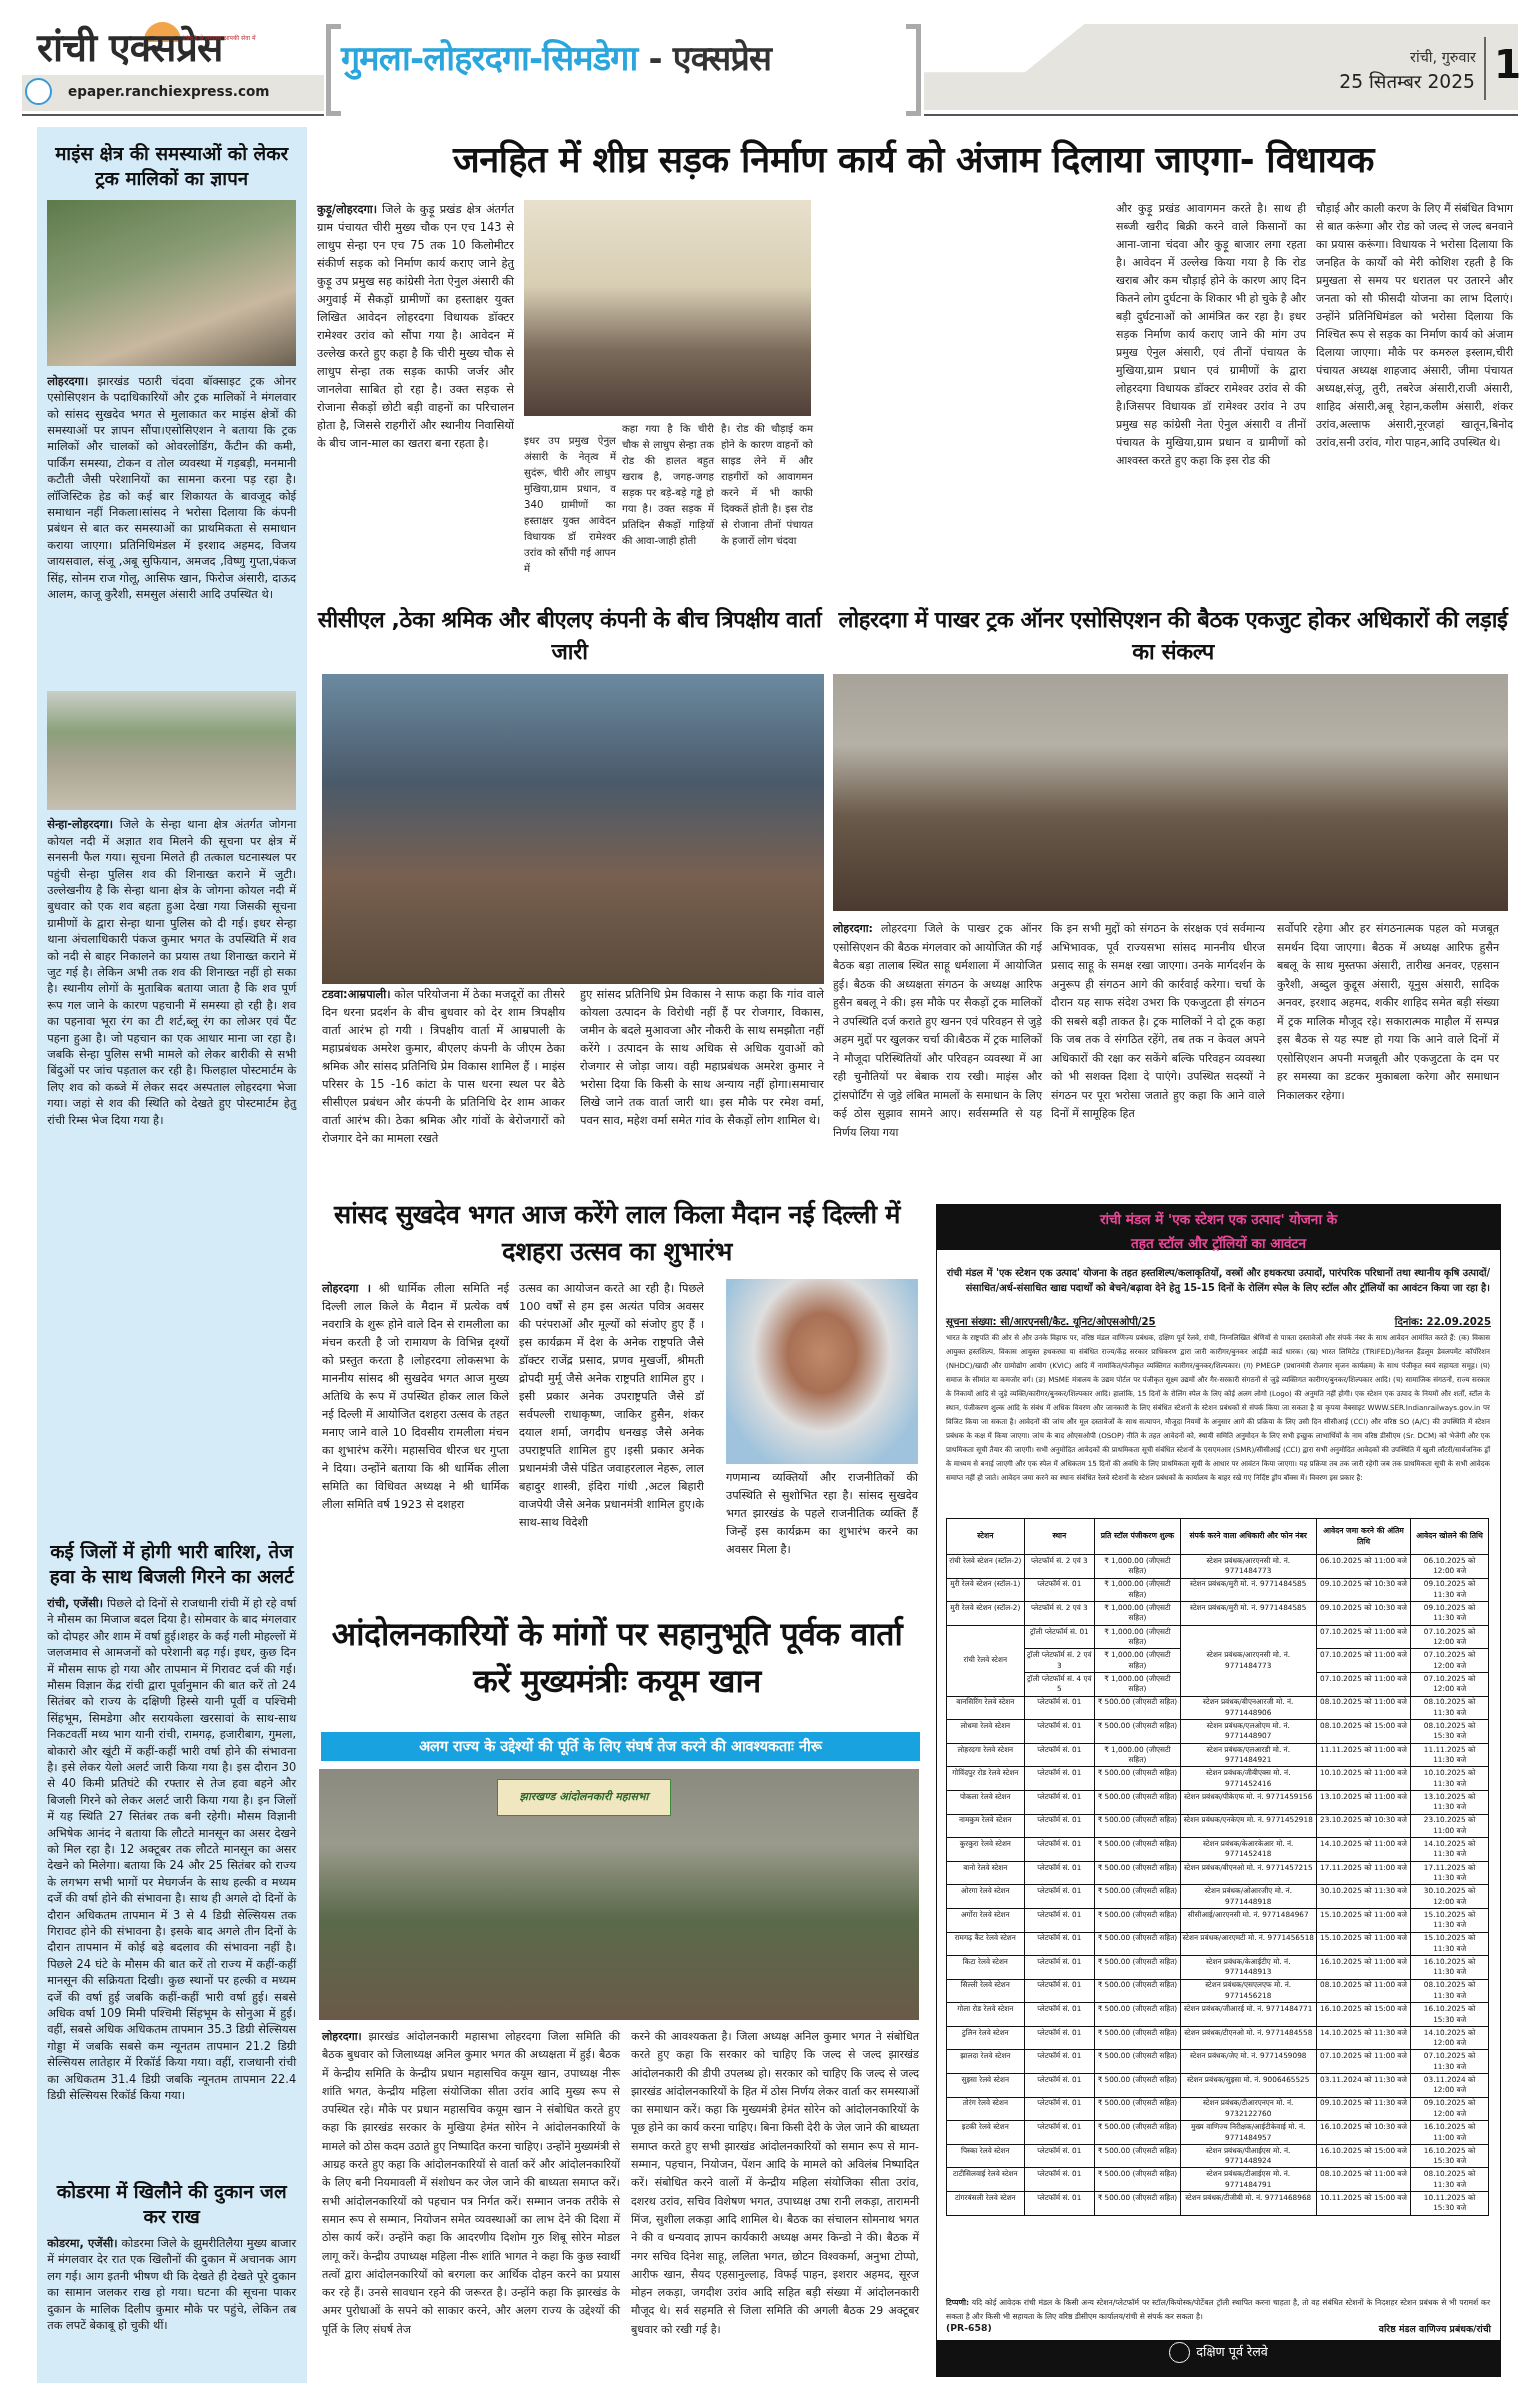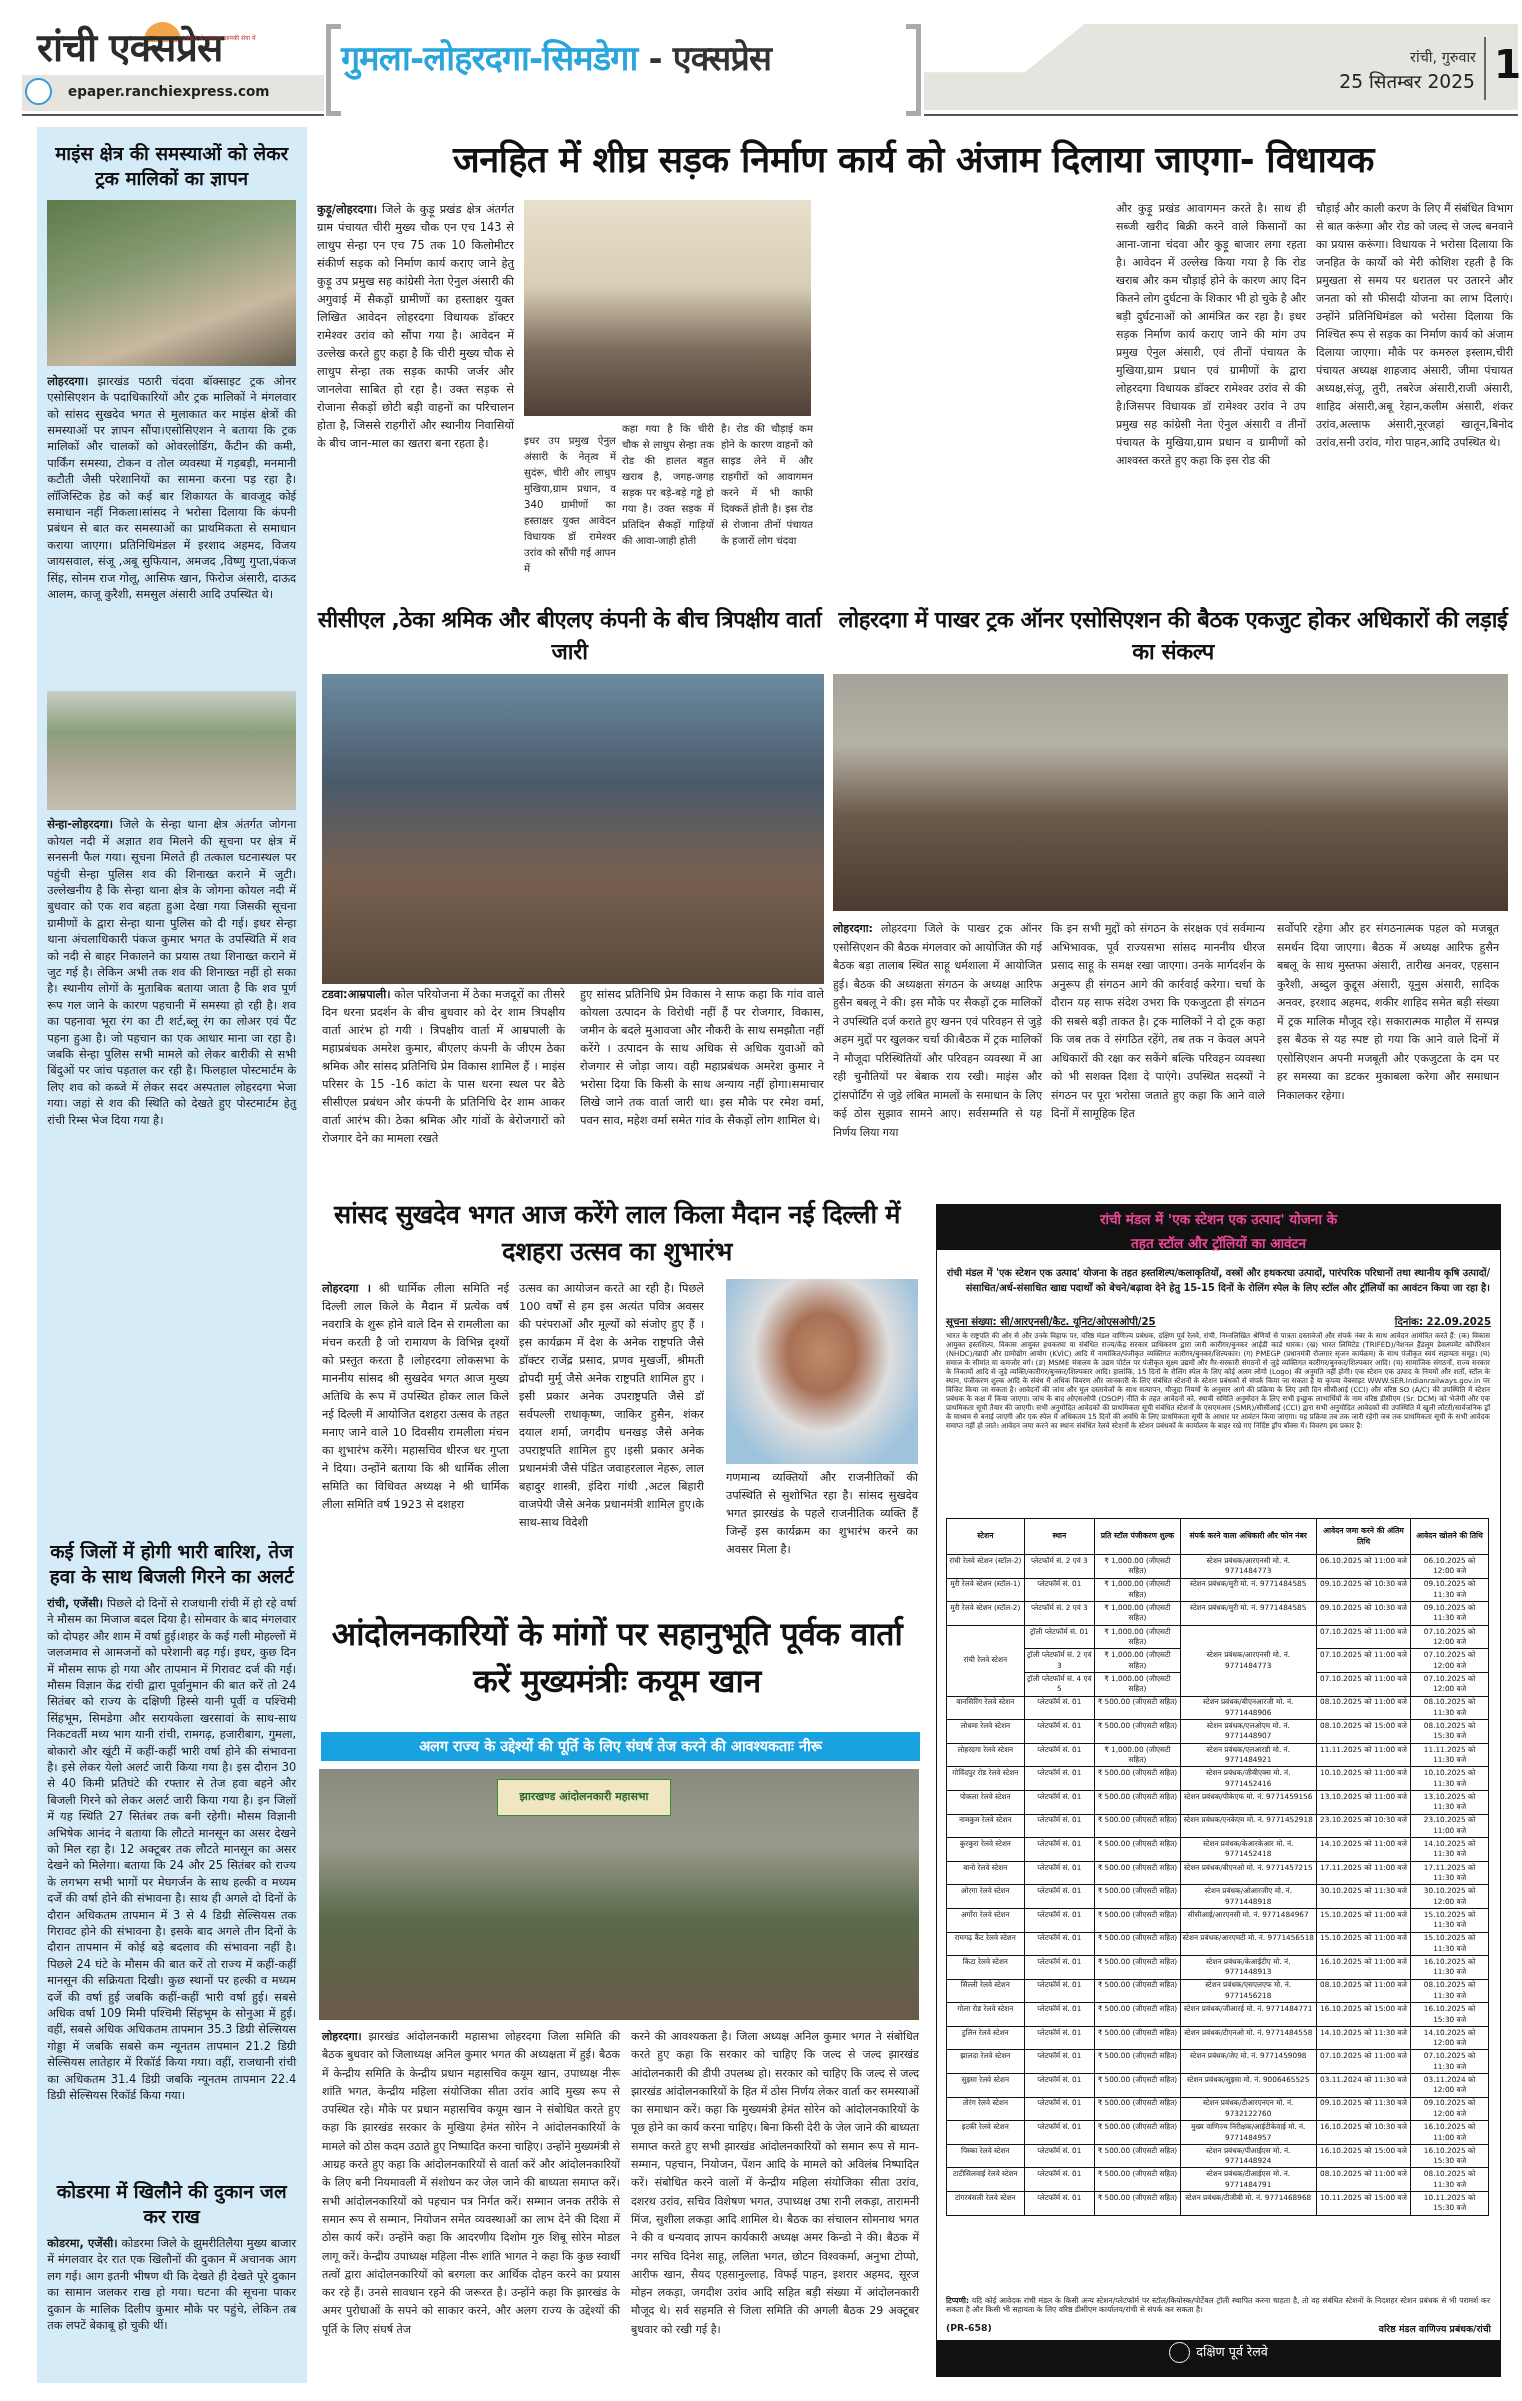--- a/index.html
+++ b/index.html
@@ -22,38 +22,38 @@
   .date-city { left: 1323px; top: 47px; font-size: 14.4px; color: #333; text-align: right; width: 153px; }
   .date-full { left: 1255px; top: 68px; font-size: 18.7px; color: #222; text-align: right; width: 220px; }
   .page-divider { left: 1484px; top: 37px; width: 1.7px; height: 63px; background: #666; }
   .page-num { left: 1494px; top: 42px; font-size: 39px; font-weight: bold; color: #111; }
 
   
   .sidebar { left: 37px; top: 127px; width: 270px; height: 2256px; background: #d6ebf8; }
   .h-side { font-weight: bold; font-size: 18.7px; line-height: 25.4px; color: #111; text-align: center; }
   .body { font-size: 11.4px; line-height: 16.4px; text-align: justify; color: #1a1a1a; }
   .body b { font-weight: bold; }
-  .photo { background: linear-gradient(160deg, #5d7a4a 0%, #8a9c75 40%, #c9b8a0 70%, #6a6050 100%); }
+  .photo { background: linear-gradient(160deg, #5d7a4a 0%, #8a9c75 40%, #c9b8a0 70%, #6a6050 100%); font-style: italic; }
   .photo-river { background: linear-gradient(180deg, #c9cfc8 0%, #8ba07a 35%, #a9a392 60%, #c7c0b0 100%); }
   .photo-crowd { background: linear-gradient(180deg, #6b8aa0 0%, #4a5a6a 35%, #786050 65%, #5a4a3a 100%); }
   .photo-meet { background: linear-gradient(180deg, #e8e0cc 0%, #d8ceb4 40%, #7a6a5a 70%, #504038 100%); }
   .photo-hall { background: linear-gradient(180deg, #a8a39a 0%, #b5b1a6 30%, #6a5a4a 60%, #4a3a30 100%); }
   .photo-portrait { background: radial-gradient(ellipse at 50% 40%, #c08a6a 0%, #a87055 25%, #dedede 50%, #9fc3dc 80%); }
 
   .h-main { font-weight: bold; color: #111; text-align: center; letter-spacing: -0.4px; }
   .col-text { font-size: 11.4px; line-height: 18px; text-align: justify; }
 
   .subhead-bar { background: #18a3e0; color: #fff; font-size: 14.4px; font-weight: bold; text-align: center; line-height: 29px; }
 
   
   .notice { left: 936px; top: 1204px; width: 565px; height: 1170px; border: 1.7px solid #111; background: #fff; }
   .notice-head { left: 936px; top: 1204px; width: 565px; height: 46px; background: #111; color: #ec4899; font-weight: bold; font-size: 13.6px; text-align: center; line-height: 24px; padding-top: 3.4px; }
   .notice-intro { font-size: 9.8px; font-weight: bold; text-align: right; line-height: 15.3px; }
   .notice-ref { font-size: 10.2px; font-weight: bold; text-decoration: underline; }
-  .notice-text { font-size: 7.1px; line-height: 9px; text-align: justify; color: #222; }
+  .notice-text { font-size: 7.1px; line-height: 14px; text-align: justify; color: #222; }
   table.tbl { border-collapse: collapse; width: 543px; font-size: 7.3px; color: #111; }
   table.tbl th, table.tbl td { border: 0.8px solid #111; text-align: center; padding: 0.8px 1.7px; vertical-align: top; line-height: 10.5px; }
   table.tbl th { font-weight: bold; font-size: 7.6px; height: 36px; vertical-align: middle; }
   .notice-foot { left: 936px; top: 2340px; width: 565px; height: 37px; background: #111; color: #fff; text-align: center; font-size: 12.7px; line-height: 24px; }
   .rail-logo { display: inline-block; width: 20.4px; height: 20.4px; border-radius: 50%; border: 1.7px solid #fff; vertical-align: middle; margin-right: 6.8px; }
 </style>
 </head>
 <body>
 
 <div class="abs logo-sun"></div>

